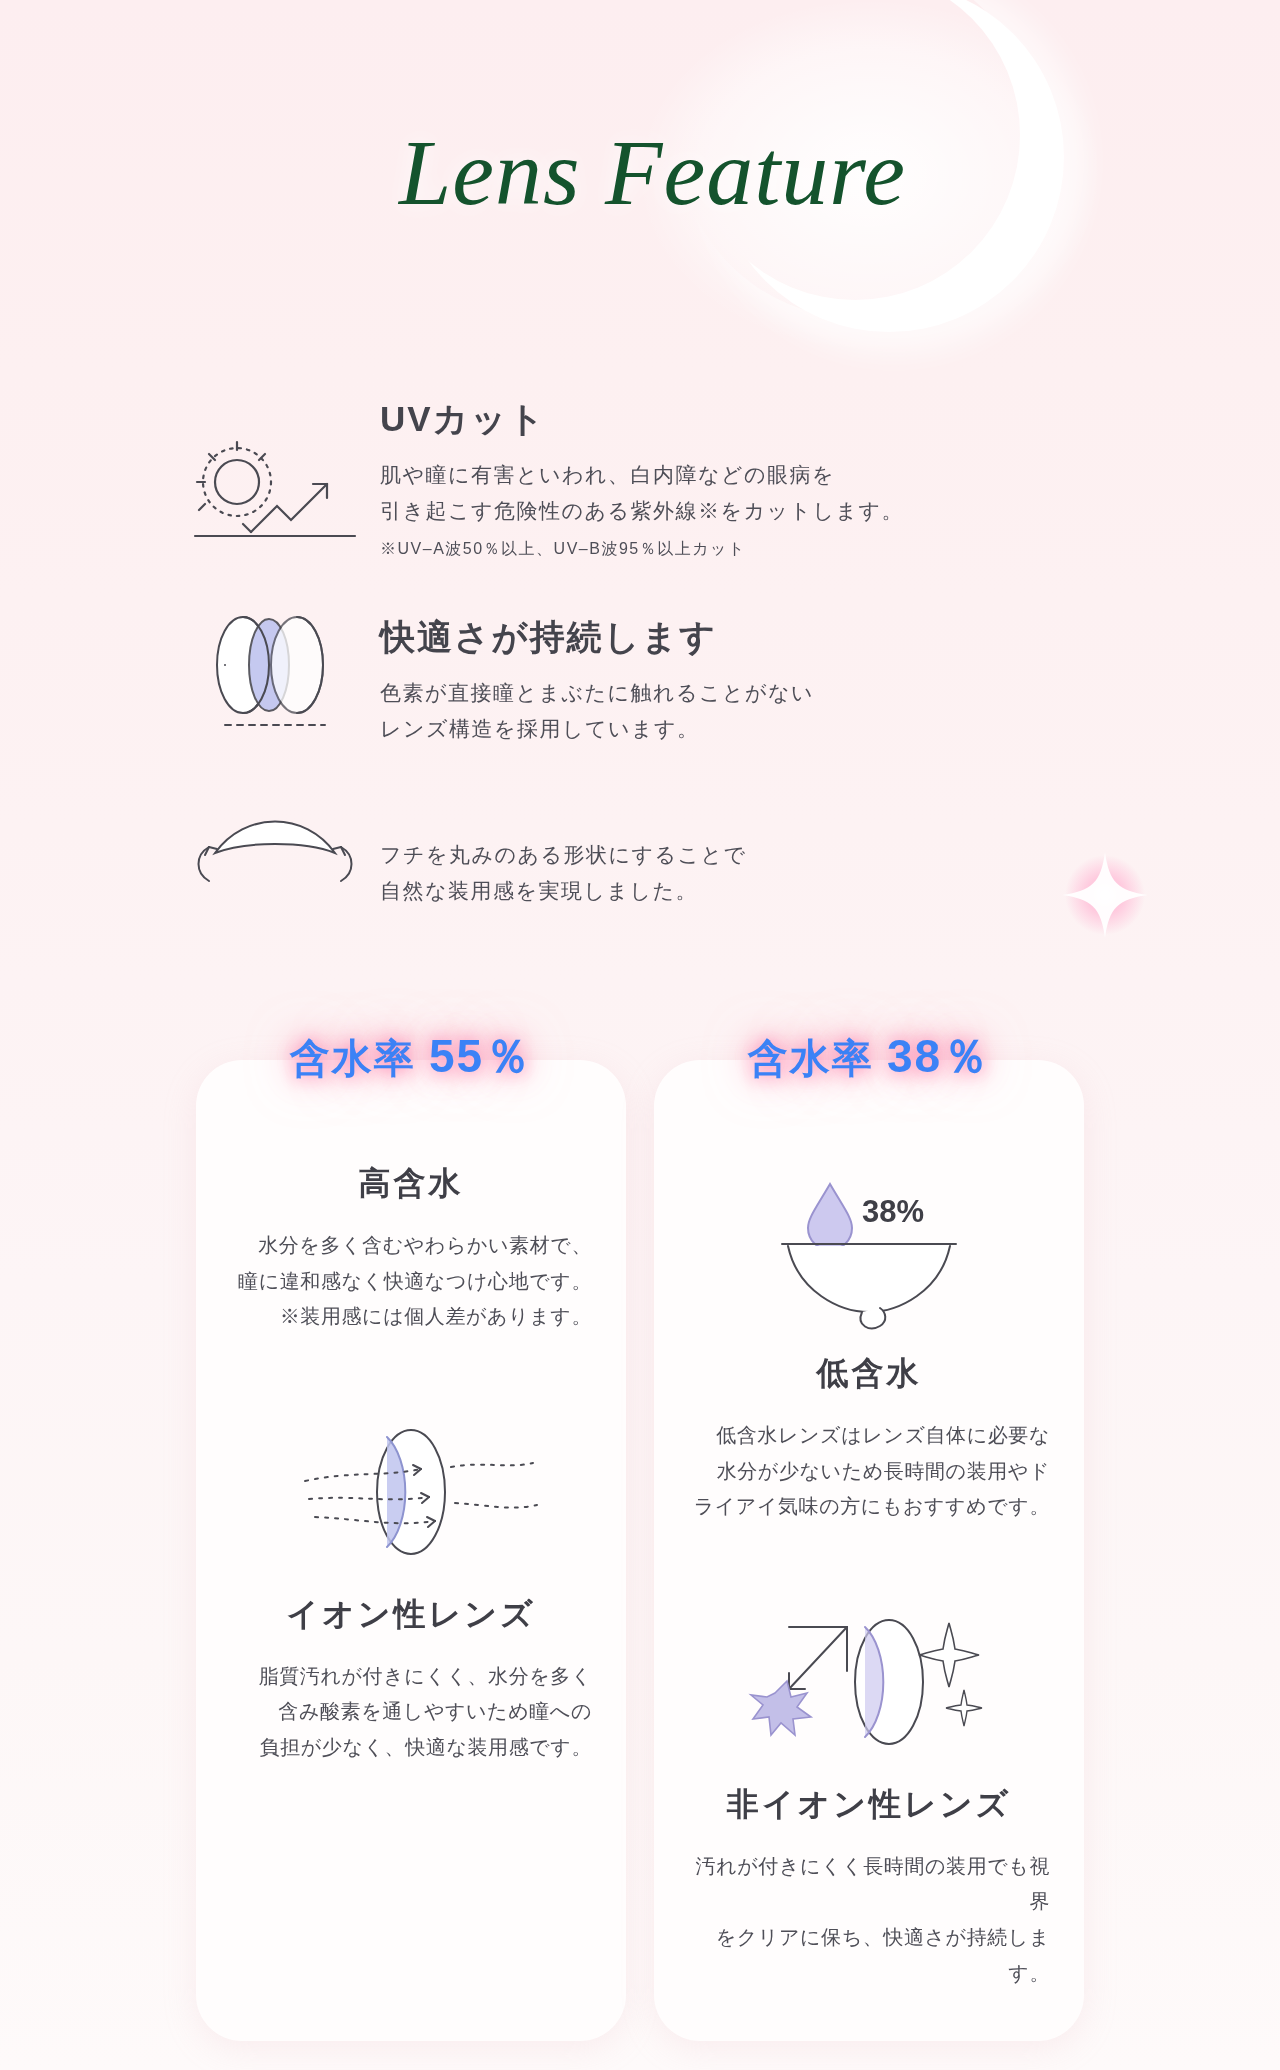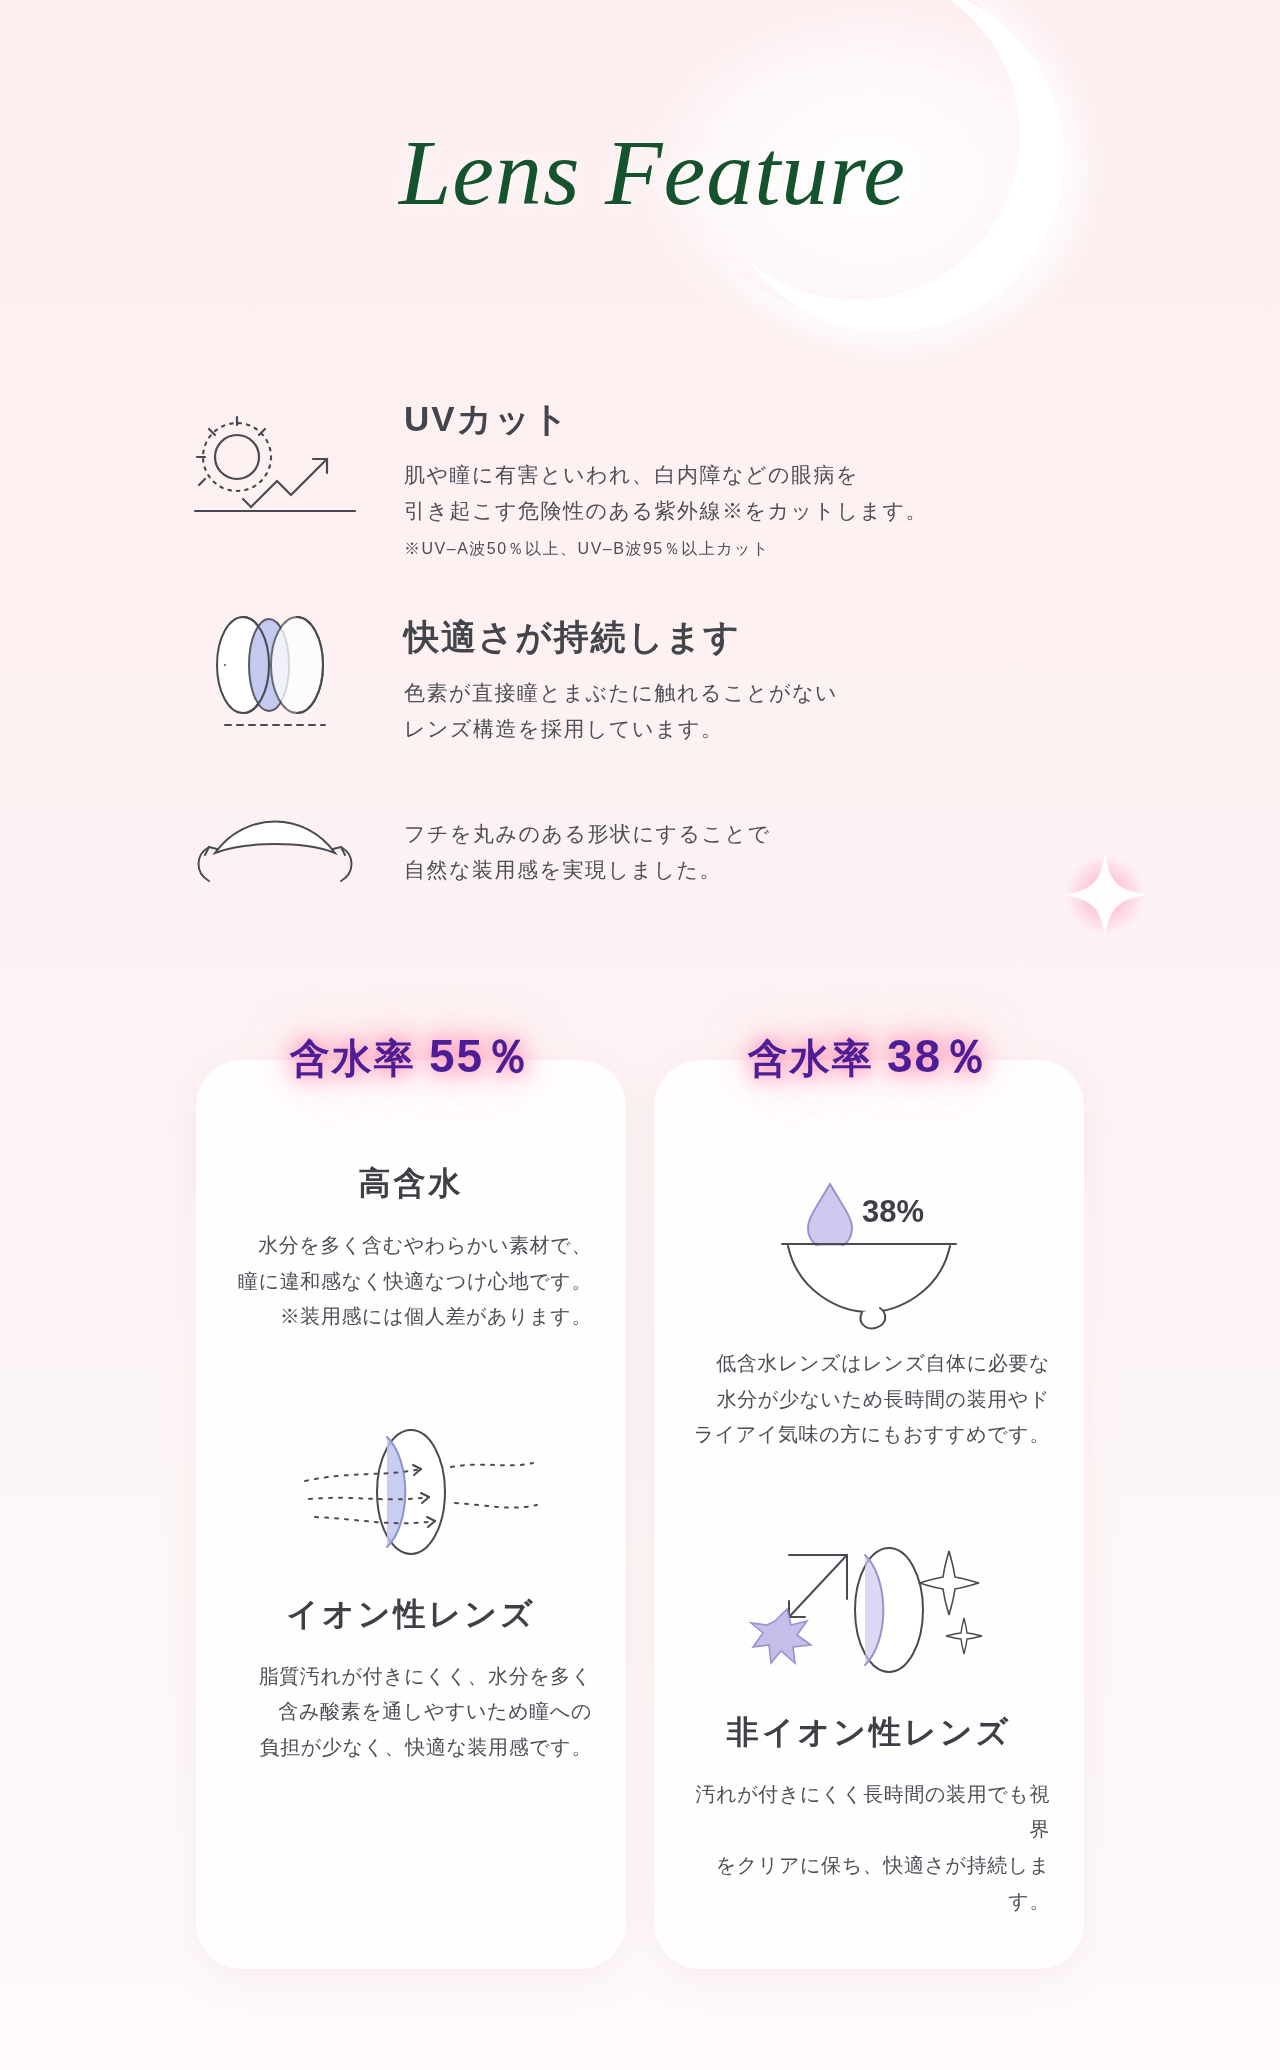--- a/index.html
+++ b/index.html
@@ -39,21 +39,21 @@
     font-style:italic;
     font-size:94px;
     letter-spacing:1px;
     color:#14532d;
     text-shadow:0 0 22px rgba(255,255,255,.9);
     margin-left:25px;
   }
 
   
   .features{position:absolute;left:0;top:390px;width:1280px;}
-  .frow{display:flex;align-items:center;padding:0 0 0 170px;margin-bottom:42px;gap:24px;}
+  .frow{display:flex;align-items:flex-end;padding:0 0 0 170px;margin-bottom:42px;}
   .frow .ficon{width:210px;flex:0 0 210px;display:flex;align-items:center;justify-content:center;}
   .frow .ftext{padding-top:6px;}
   .frow h3{
     margin:0 0 14px 0;
     font-size:35px;
     font-weight:bold;
     color:#44444c;
     letter-spacing:2px;
   }
   .frow p{
@@ -71,21 +71,21 @@
     position:relative;
     width:430px;
     background:#fffdfd;
     border-radius:46px;
     padding:96px 0 50px 0;
     box-shadow:0 8px 34px rgba(226,180,190,.18);
   }
   .ribbon{
     position:absolute;top:-34px;left:50%;transform:translateX(-50%);
     white-space:nowrap;
-    font-size:40px;font-weight:bold;color:#4c1d95;
+    font-size:40px;font-weight:bold;color:#3b82f6;
     letter-spacing:2px;
     text-shadow:0 0 16px rgba(255,138,178,.95),0 0 30px rgba(255,150,185,.85),0 0 48px rgba(255,160,190,.6);
   }
   .ribbon .pct{font-size:46px;}
   .card .block{text-align:center;padding:0 34px;}
   .card .block + .block{margin-top:62px;}
   .card .art{height:190px;display:flex;align-items:center;justify-content:center;}
   .card h4{
     margin:6px 0 22px 0;
     font-size:32px;font-weight:bold;color:#3f3f47;letter-spacing:3px;
@@ -251,20 +251,21 @@
     <div class="block">
       <div class="art">
         <svg width="250" height="170" viewBox="0 0 250 170" fill="none" stroke="#4a4a52" stroke-width="2" stroke-linecap="round">
           <path d="M86 18 C100 42 108 52 108 62 a22 22 0 0 1 -44 0 C64 52 72 42 86 18 Z" fill="#cdc9ef" stroke="#9a93cf"></path>
           <text x="118" y="56" font-family="Liberation Sans, sans-serif" font-size="31" font-weight="bold" fill="#3f3f47" stroke="none">38%</text>
           <path d="M38 78 L212 78" stroke="#4a4a52"></path>
           <path d="M44 80 C54 126 96 146 125 146 C154 146 196 126 206 80" fill="#ffffff" stroke="#4a4a52"></path>
           <path d="M118 146 C112 160 126 166 136 160 C144 155 142 146 136 142" fill="#ffffff" stroke="#4a4a52"></path>
         </svg>
       </div>
+      <h4>低含水</h4>
       <p>
         <span>低含水レンズはレンズ自体に必要な</span><br>
         <span>水分が少ないため長時間の装用やド</span><br>
         <span>ライアイ気味の方にもおすすめです。</span>
       </p>
     </div>
 
     <div class="block">
       <div class="art">
         <svg width="280" height="170" viewBox="0 0 280 170" fill="none" stroke="#4a4a52" stroke-width="2" stroke-linecap="round">

